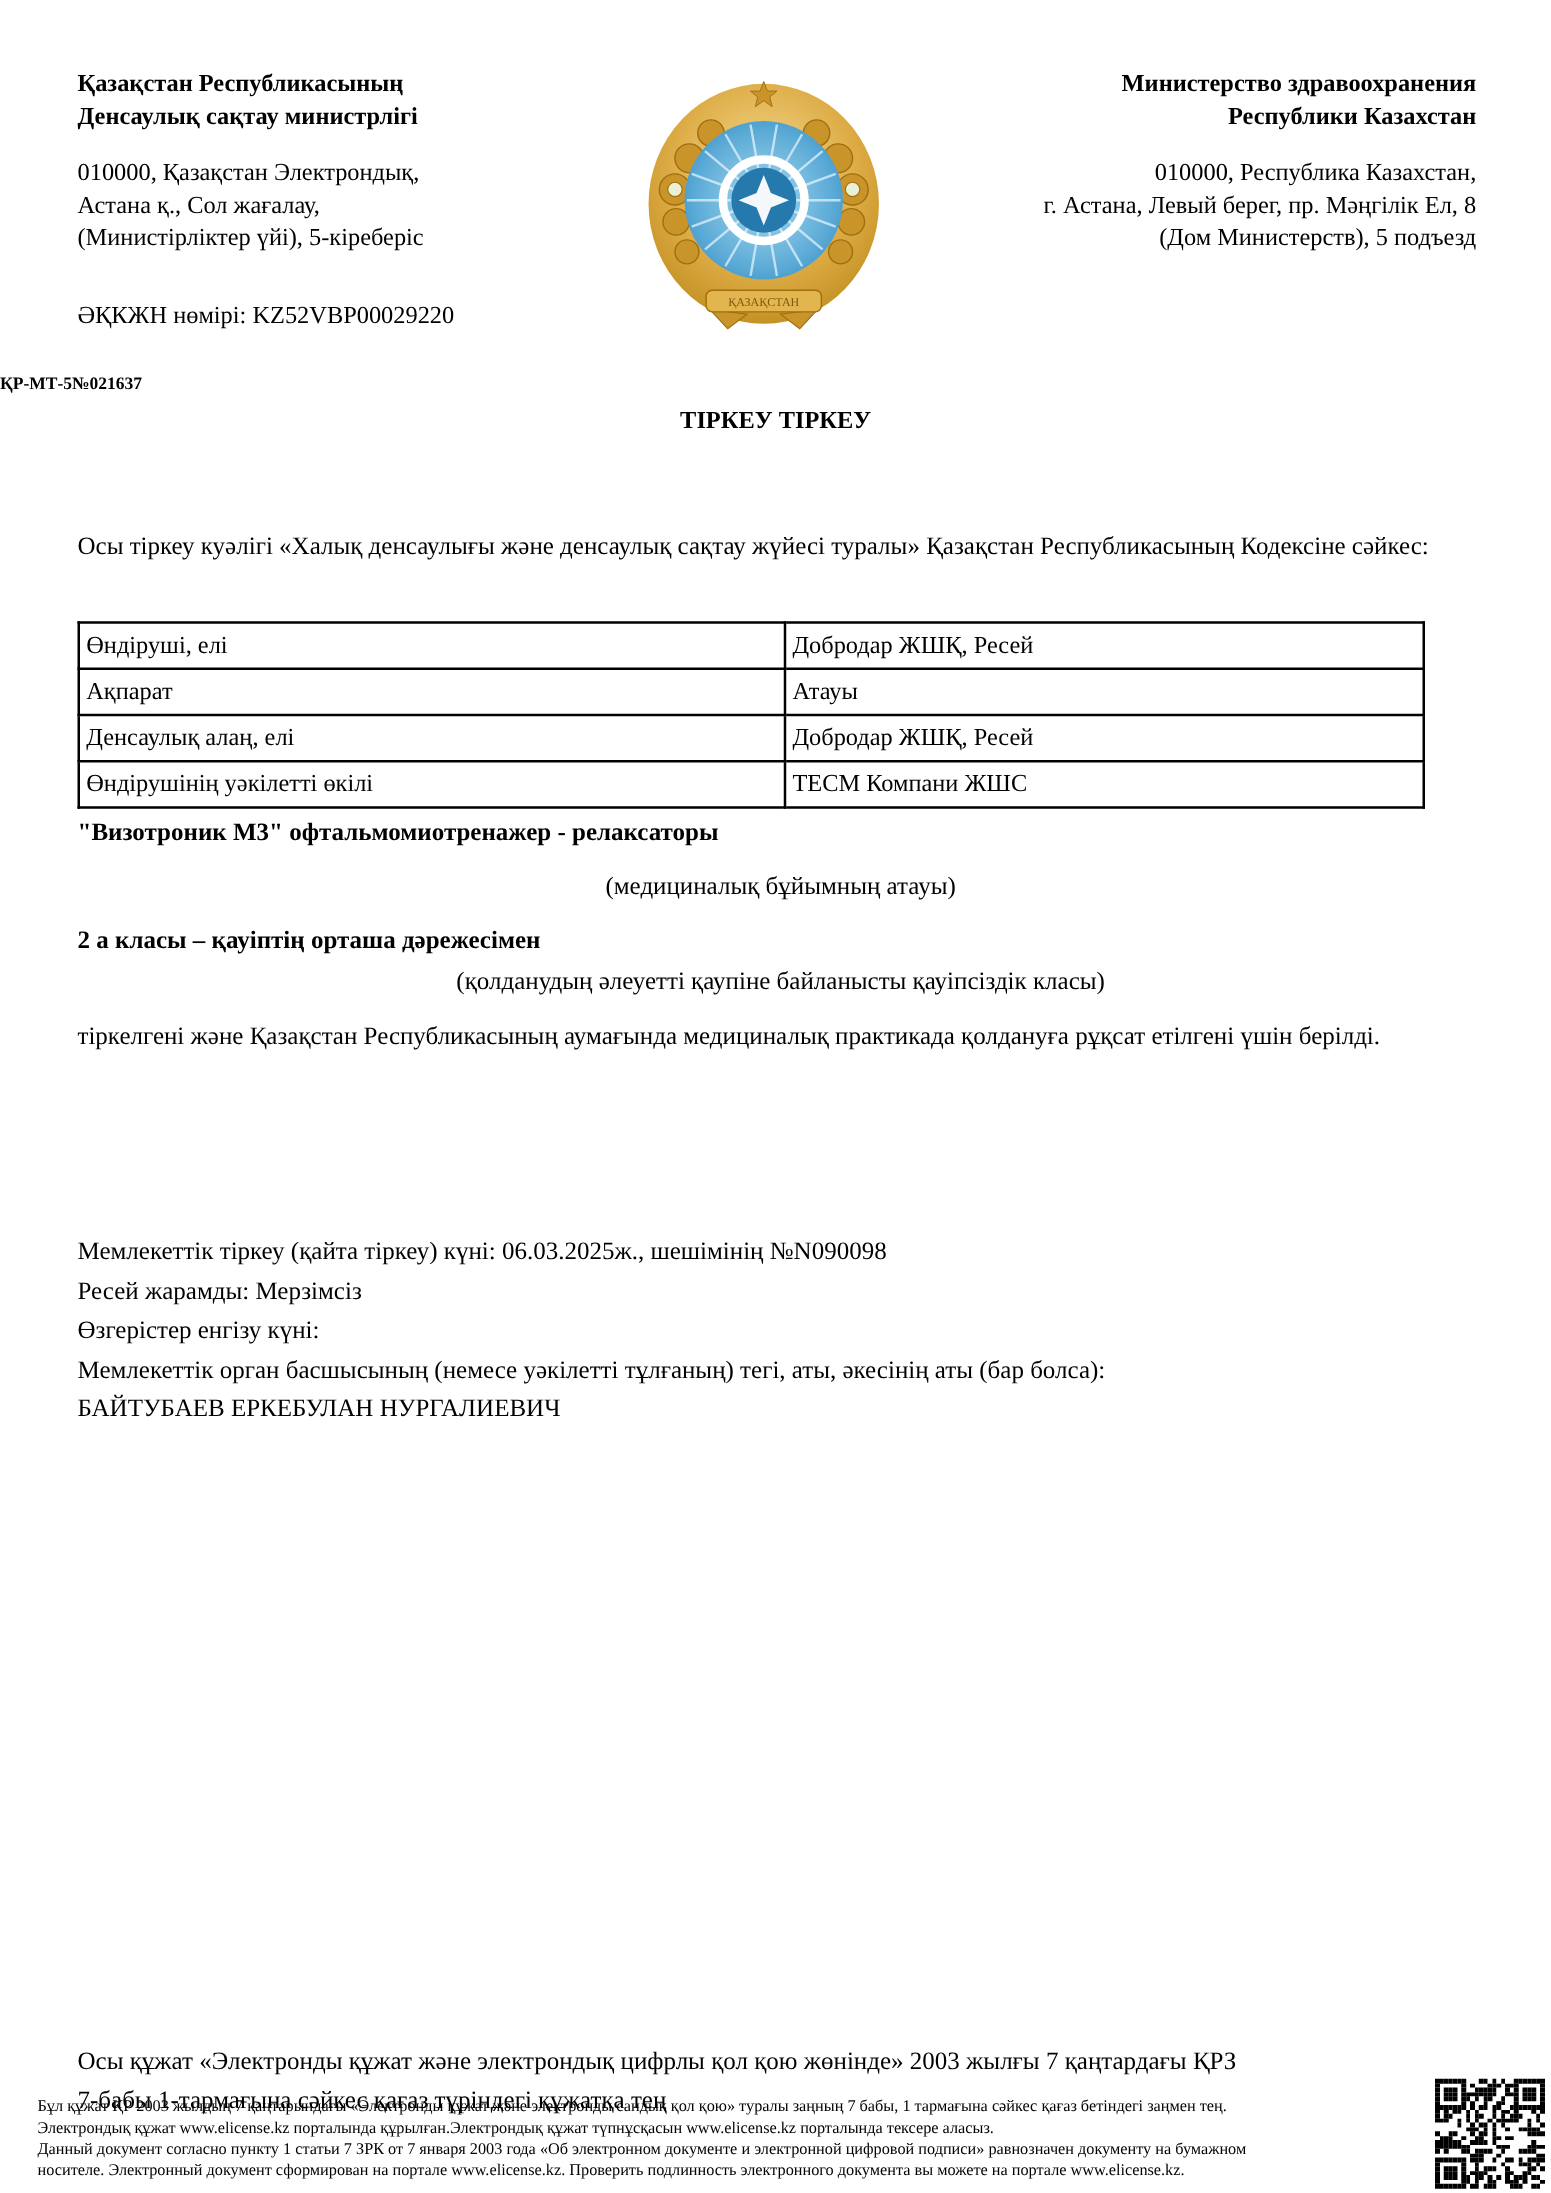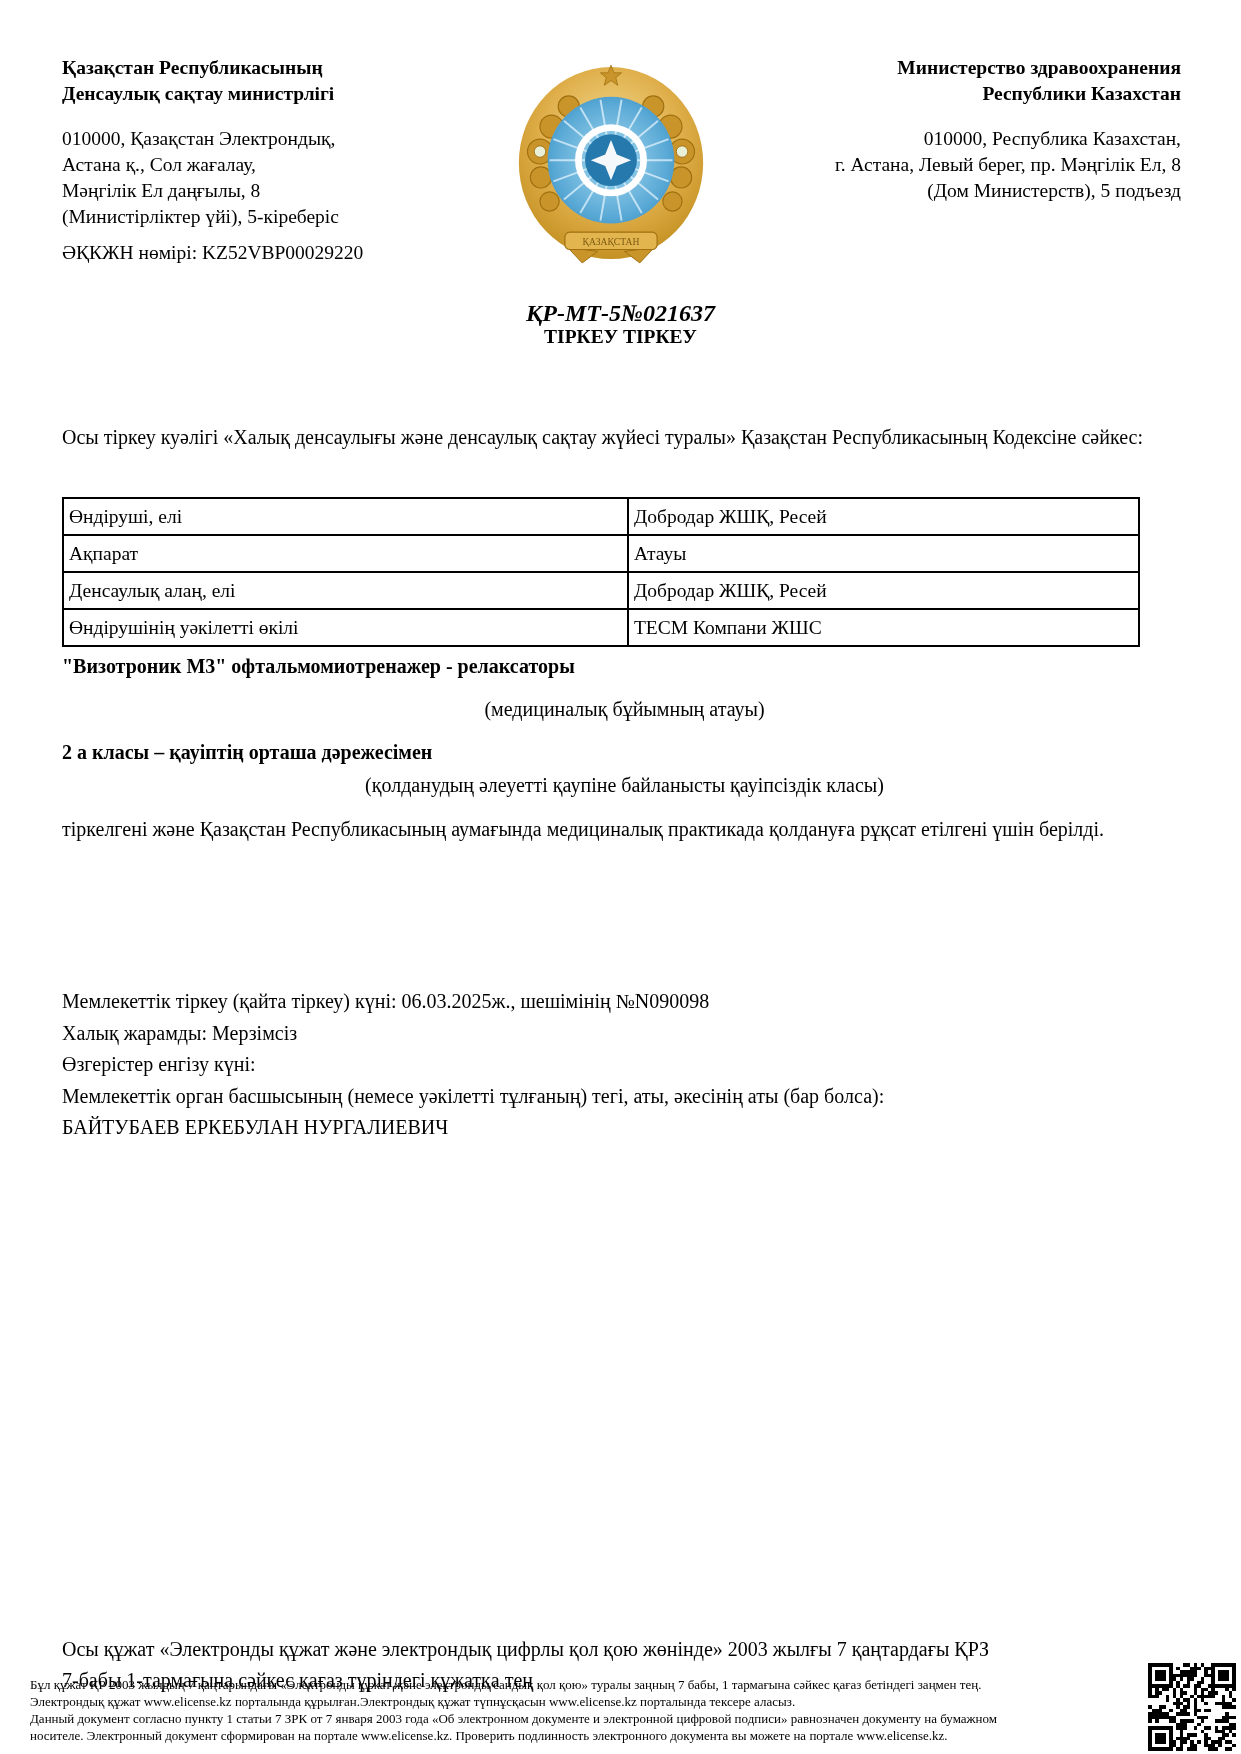--- a/index.html
+++ b/index.html
@@ -7,21 +7,21 @@
     position:relative; width:1241px; height:1754px; background:#ffffff;
     font-family:"Liberation Serif","DejaVu Serif",serif; color:#000;
     overflow:hidden;
   }
   .abs { position:absolute; }
   .b { font-weight:bold; }
   .hdr-title { font-size:19.5px; line-height:26px; font-weight:bold; }
   .hdr-addr  { font-size:19.5px; line-height:26px; }
   .right-al  { text-align:right; }
   .body-txt  { font-size:20px; line-height:33px; }
-  .doc-num   { font-size:24px; font-weight:bold; text-align:center; width:100%;font-style:italic; }
+  .doc-num   { font-size:14px; font-weight:bold; text-align:left; width:100%; }
   .doc-title { font-size:19.5px; font-weight:bold; text-align:center; width:100%; }
   table.reg-table { border-collapse:collapse; font-size:19.5px; }
   table.reg-table td { border:2px solid #000; height:33px; padding:1px 5px; vertical-align:middle; }
   .caption   { font-size:20px; width:1125px; text-align:center; }
   .reg-block div { font-size:20px; line-height:31.5px; }
   .eq-par div { font-size:20px; line-height:31px; }
   .fine-print div { font-size:13px; line-height:17px; white-space:nowrap; }
   .qr-box { position:absolute; width:88px; height:88px; background:#fff; }
 </style>
 </head>
@@ -29,21 +29,20 @@
 
 <div class="page">
 
   <div class="abs hdr-title" style="left:62px; top:55px; width:420px;">
     <div>Қазақстан Республикасының</div>
     <div>Денсаулық сақтау министрлігі</div>
   </div>
   <div class="abs hdr-addr" style="left:62px; top:126px; width:420px;">
     <div>010000, Қазақстан Электрондық,</div>
     <div>Астана қ., Сол жағалау,</div>
-    <div>Мәңгілік Ел даңғылы, 8</div>
     <div>(Министірліктер үйі), 5-кіреберіс</div>
   </div>
   <div class="abs hdr-addr" style="left:62px; top:240px; width:420px;">ӘҚКЖН нөмірі: KZ52VBP00029220</div>
 
   <div class="abs" style="left:515px; top:58px; width:192px; height:214px;">
     <svg viewBox="0 0 200 220" width="192" height="214" aria-hidden="true">
       <defs>
         <radialGradient id="gold" cx="50%" cy="38%" r="75%">
           <stop offset="0%" stop-color="#f5dd94"></stop>
           <stop offset="55%" stop-color="#ddab45"></stop>
@@ -145,21 +144,21 @@
   </table>
 
   <div class="abs body-txt b" style="left:62px; top:650px; width:1125px;">"Визотроник М3" офтальмомиотренажер - релаксаторы</div>
   <div class="abs caption" style="left:62px; top:698px;">(медициналық бұйымның атауы)</div>
   <div class="abs body-txt b" style="left:62px; top:736px; width:1125px;">2 а класы – қауіптің орташа дәрежесімен</div>
   <div class="abs caption" style="left:62px; top:774px;">(қолданудың әлеуетті қаупіне байланысты қауіпсіздік класы)</div>
   <div class="abs body-txt" style="left:62px; top:813px; width:1125px;">тіркелгені және Қазақстан Республикасының аумағында медициналық практикада қолдануға рұқсат етілгені үшін берілді.</div>
 
   <div class="abs reg-block" style="left:62px; top:986px; width:1125px;">
     <div>Мемлекеттік тіркеу (қайта тіркеу) күні: 06.03.2025ж., шешімінің №N090098</div>
-    <div>Халық жарамды: Мерзімсіз</div>
+    <div>Ресей жарамды: Мерзімсіз</div>
     <div>Өзгерістер енгізу күні:</div>
     <div>Мемлекеттік орган басшысының (немесе уәкілетті тұлғаның) тегі, аты, әкесінің аты (бар болса):</div>
     <div>БАЙТУБАЕВ ЕРКЕБУЛАН НУРГАЛИЕВИЧ</div>
   </div>
 
   <div class="abs eq-par" style="left:62px; top:1634px; width:1150px;">
     <div>Осы құжат «Электронды құжат және электрондық цифрлы қол қою жөнінде» 2003 жылғы  7 қаңтардағы ҚРЗ</div>
     <div>7-бабы 1-тармағына сәйкес қағаз түріндегі құжатқа тең</div>
   </div>
 

